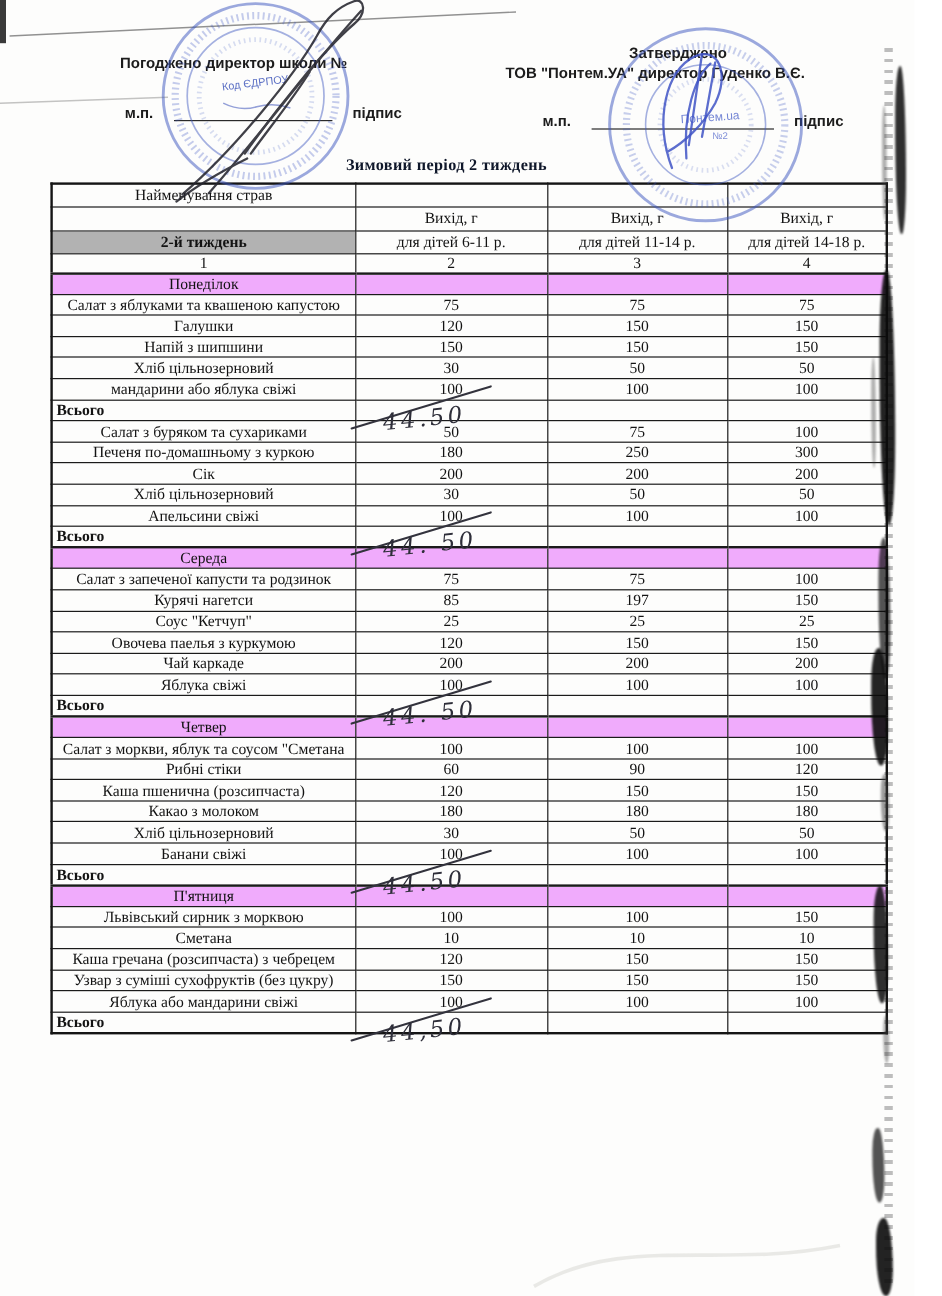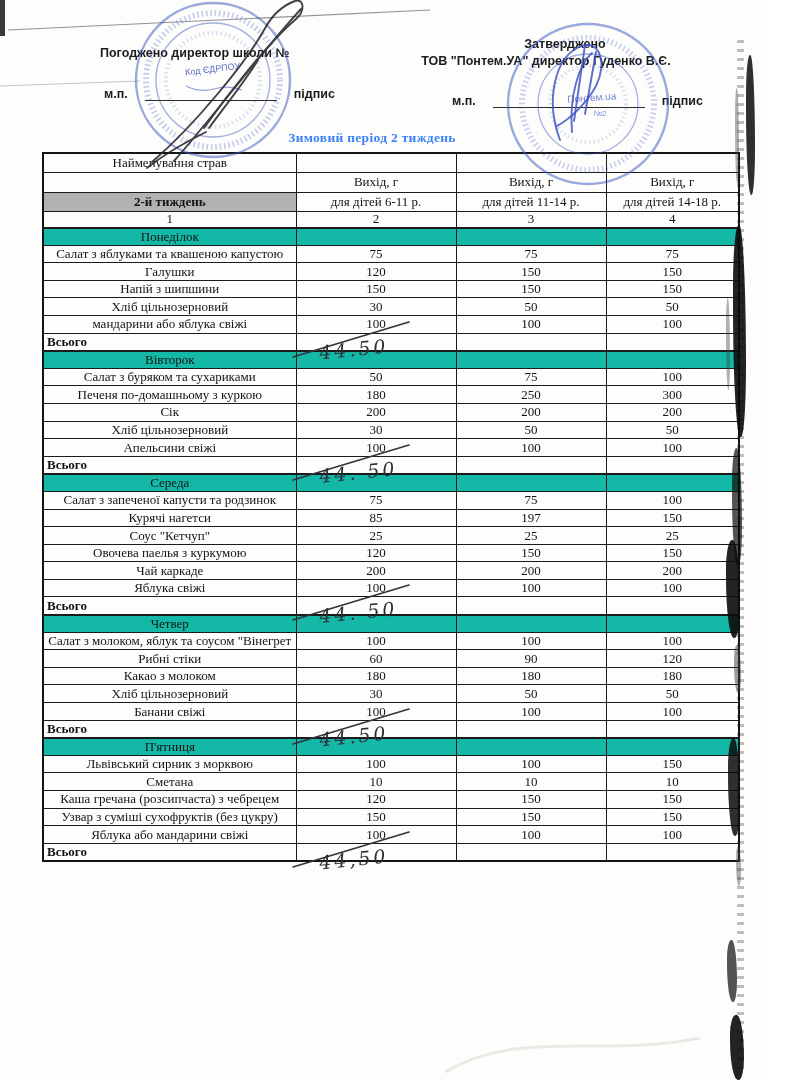--- a/index.html
+++ b/index.html
@@ -15,34 +15,34 @@
     font:bold 12.5px "Liberation Sans",sans-serif;color:#1c1c1c;}
   .mp-row{position:absolute;display:flex;align-items:flex-end;gap:17px;
     font:bold 12.5px "Liberation Sans",sans-serif;color:#1c1c1c;}
   .mp-left{left:104px;top:86px;}
   .mp-right{left:452px;top:93px;}
   .sig-line{display:inline-block;height:14px;border-bottom:1.6px solid #2a2a2a;}
   .mp-left .sig-line{width:132px;}
   .mp-right .sig-line{width:152px;}
 
   .doc-title{position:absolute;left:42px;top:130px;width:660px;text-align:center;
-    font:bold 13.5px "Liberation Serif",serif;color:#3b82f6;letter-spacing:.3px;}
+    font:bold 13.5px "Liberation Serif",serif;color:#0f172a;letter-spacing:.3px;}
 
   
   .menu-table{position:absolute;left:42px;top:152px;width:696px;border-collapse:collapse;
     table-layout:fixed;border:2px solid #151515;}
   .menu-table td{border:1px solid #1b1b1b;padding:0 3px;font-size:13px;line-height:1.05;
     color:#131313;overflow:hidden;white-space:nowrap;}
   .menu-table tr{height:17.6px;padding-left:34px;}
   tr[data-name="header-row-1"],tr[data-name="header-row-2"],tr[data-name="header-row-3"]{height:19.5px;}
   tr[data-name="header-row-4"]{height:16px;}
   .center{text-align:center;}
   .name{text-align:center;padding-left:4px;}
   .week-cell{background:#b2b2b2;font-weight:bold;}
-  tr.day-row td{background:#14b8a6;border-top-width:2px;}
+  tr.day-row td{background:#f0abfc;border-top-width:2px;}
   tr.day-row td:first-child{text-align:center;}
   td.total-label{font-weight:bold;font-family:Liberation Serif, serif;}
   td.total-cell{position:relative;overflow:visible;}
   .hand{position:absolute;left:-8px;top:-19px;width:172px;height:54px;pointer-events:none;z-index:4;}
   .hand svg{position:absolute;left:0;top:0;}
   .hand span{position:absolute;left:30px;top:23px;
     font:italic 19px "DejaVu Serif",serif;color:#2e2e39;letter-spacing:3px;
     transform:rotate(-6deg);white-space:nowrap;}
 
   
@@ -192,26 +192,20 @@
             <div class="hand" data-name="handwritten-total">
               <svg width="172" height="54" viewBox="0 0 172 54">
                 <path d="M4,42 L120,7" stroke="#33333d" stroke-width="1.7" fill="none" stroke-linecap="round"></path>
               </svg>
               <span>44.50</span>
             </div>
           </td>
           <td data-name="empty-cell"></td>
           <td data-name="empty-cell"></td>
         </tr>
-        <tr class="day-row" data-name="day-header-row">
-          <td data-name="day-name">Вівторок</td>
-          <td data-name="empty-cell"></td>
-          <td data-name="empty-cell"></td>
-          <td data-name="empty-cell"></td>
-        </tr>
         <tr data-name="dish-row">
           <td class="name" data-name="dish-name">Салат з буряком та сухариками</td>
           <td class="center" data-name="portion-6-11">50</td>
           <td class="center" data-name="portion-11-14">75</td>
           <td class="center" data-name="portion-14-18">100</td>
         </tr>
         <tr data-name="dish-row">
           <td class="name" data-name="dish-name">Печеня по-домашньому з куркою</td>
           <td class="center" data-name="portion-6-11">180</td>
           <td class="center" data-name="portion-11-14">250</td>
@@ -303,30 +297,36 @@
           <td data-name="empty-cell"></td>
           <td data-name="empty-cell"></td>
         </tr>
         <tr class="day-row" data-name="day-header-row">
           <td data-name="day-name">Четвер</td>
           <td data-name="empty-cell"></td>
           <td data-name="empty-cell"></td>
           <td data-name="empty-cell"></td>
         </tr>
         <tr data-name="dish-row">
-          <td class="name" data-name="dish-name">Салат з молоком, яблук та соусом "Вінегрет</td>
+          <td class="name" data-name="dish-name">Салат з моркви, яблук та соусом "Сметана</td>
           <td class="center" data-name="portion-6-11">100</td>
           <td class="center" data-name="portion-11-14">100</td>
           <td class="center" data-name="portion-14-18">100</td>
         </tr>
         <tr data-name="dish-row">
           <td class="name" data-name="dish-name">Рибні стіки</td>
           <td class="center" data-name="portion-6-11">60</td>
           <td class="center" data-name="portion-11-14">90</td>
           <td class="center" data-name="portion-14-18">120</td>
+        </tr>
+        <tr data-name="dish-row">
+          <td class="name" data-name="dish-name">Каша пшенична (розсипчаста)</td>
+          <td class="center" data-name="portion-6-11">120</td>
+          <td class="center" data-name="portion-11-14">150</td>
+          <td class="center" data-name="portion-14-18">150</td>
         </tr>
         <tr data-name="dish-row">
           <td class="name" data-name="dish-name">Какао з молоком</td>
           <td class="center" data-name="portion-6-11">180</td>
           <td class="center" data-name="portion-11-14">180</td>
           <td class="center" data-name="portion-14-18">180</td>
         </tr>
         <tr data-name="dish-row">
           <td class="name" data-name="dish-name">Хліб цільнозерновий</td>
           <td class="center" data-name="portion-6-11">30</td>

